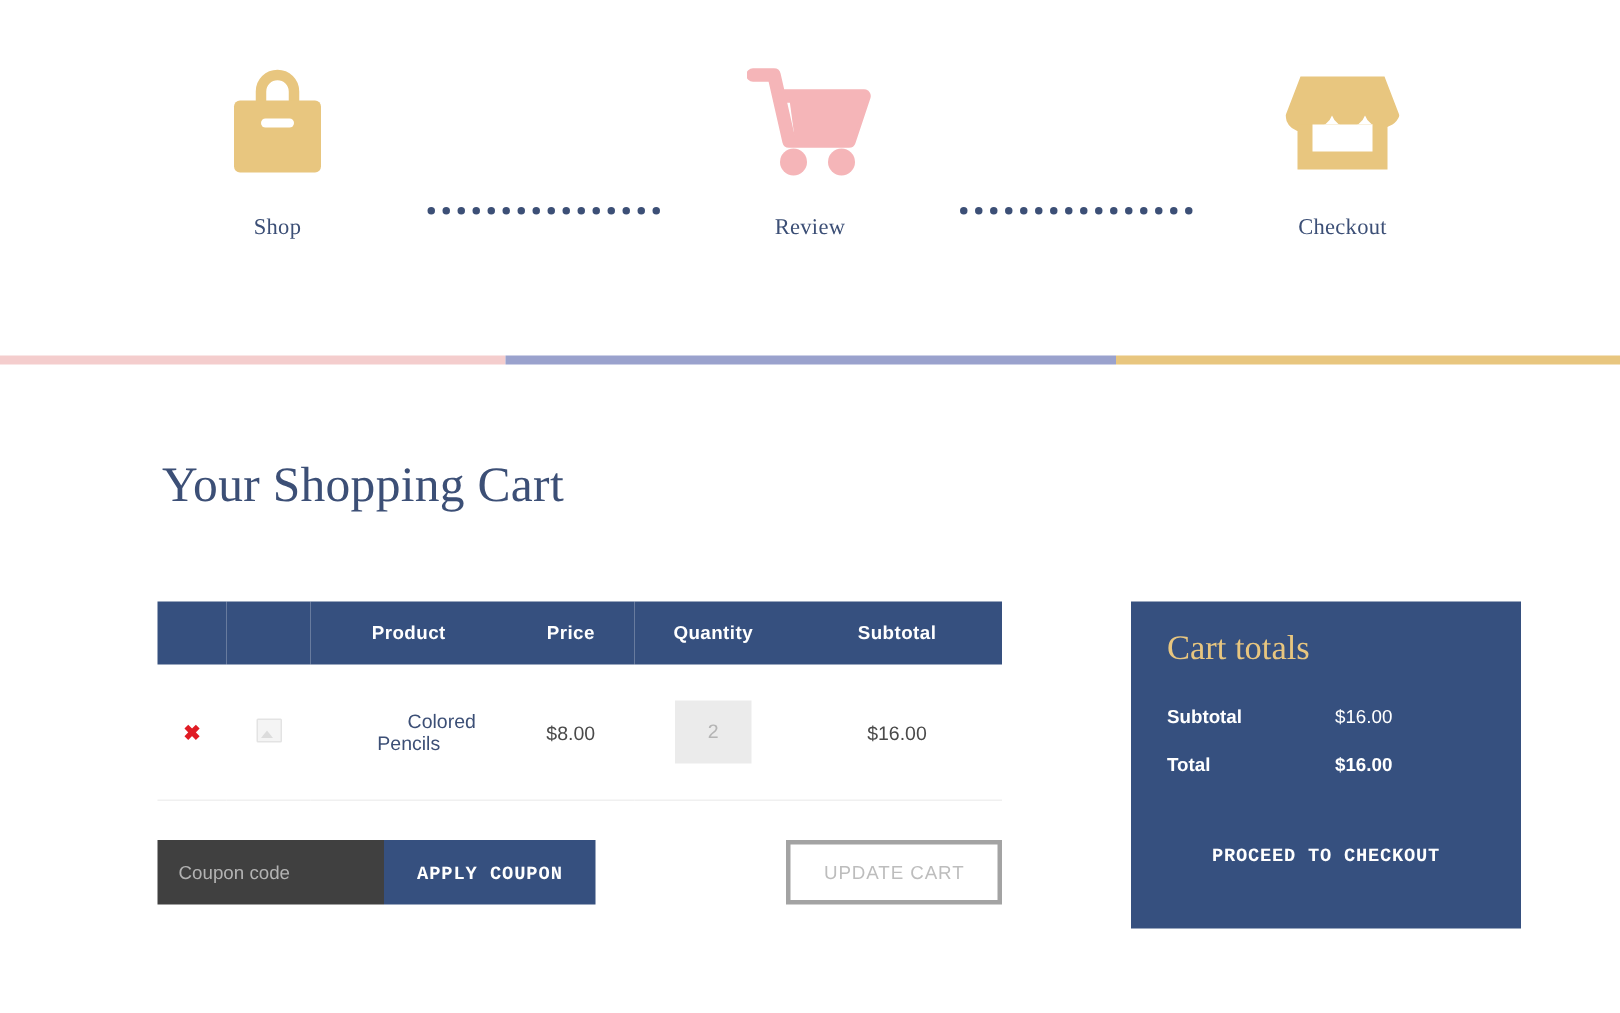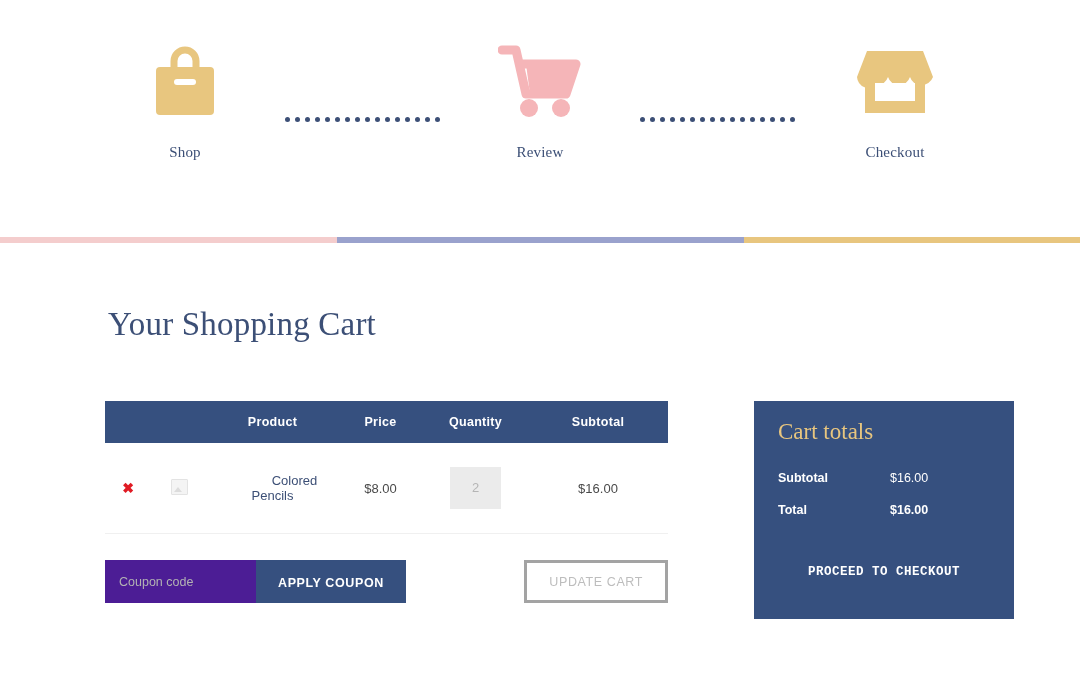--- a/index.html
+++ b/index.html
@@ -16,21 +16,21 @@
   }
 
   
   .steps-header {
     position: relative;
     height: 231px;
     background: #ffffff;
   }
   .steps-row {
     display: flex;
-    align-items: center;
+    align-items: flex-end;
     justify-content: center;
     padding-top: 40px;
   }
   .step {
     width: 170px;
     display: flex;
     flex-direction: column;
     align-items: center;
   }
   .step-icon {
@@ -180,40 +180,40 @@
     align-items: center;
     justify-content: space-between;
     padding-top: 26px;
     width: 563px;
     box-sizing: border-box;
   }
   .coupon-group { display: flex; align-items: stretch; }
   .coupon-input {
     width: 123px;
     height: 43px;
-    background: #4c1d95;
+    background: #404040;
     border: none;
     outline: none;
     padding: 0 14px;
     font-size: 12.5px;
     color: #9a9a9a;
     font-family: "Liberation Sans", sans-serif;
   }
   .coupon-input::placeholder { color: #b3b3b3; }
   .btn-apply {
     background: #36507f;
     color: #ffffff;
     border: none;
     height: 43px;
     padding: 16px 22px;
     font-size: 12.5px;
     font-weight: bold;
     letter-spacing: 0.6px;
     cursor: pointer;
-    font-family: Liberation Sans, sans-serif;
+    font-family: Liberation Mono, monospace;
   }
   .btn-update {
     background: #ffffff;
     border: 3px solid #a3a3a3;
     color: #bdbdbd;
     height: 43px;
     padding: 0 22px;
     font-size: 12.5px;
     letter-spacing: 0.6px;
     cursor: pointer;

